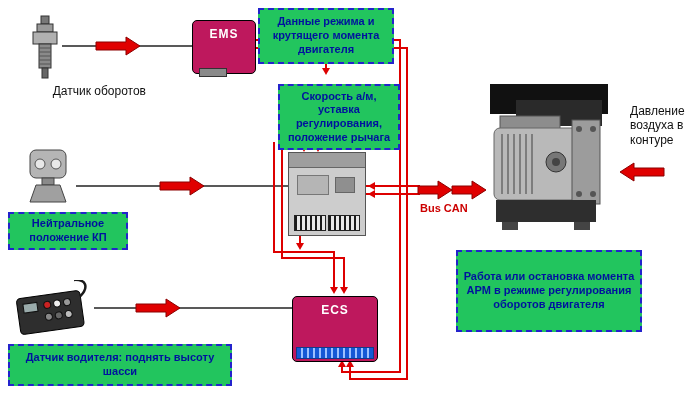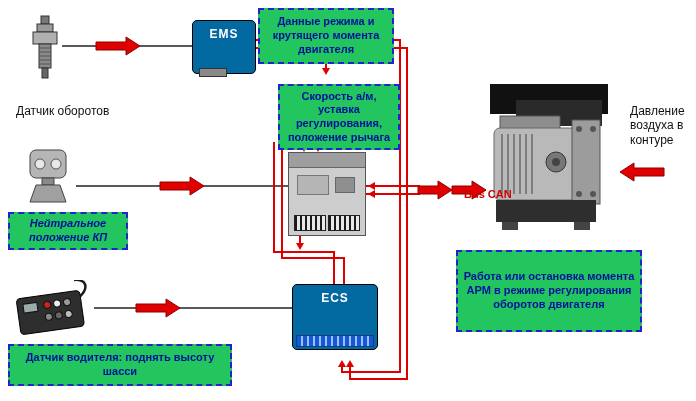--- a/index.html
+++ b/index.html
@@ -9,21 +9,21 @@
   }
   .abs{position:absolute;}
   .callout{
     position:absolute;border:2px dashed #2323cc;background:#22c55e;
     color:#00129e;font-size:11px;font-weight:bold;line-height:1.25;
     display:flex;align-items:center;justify-content:center;text-align:center;
     padding:3px;box-sizing:border-box;
   }
   .caption{position:absolute;color:#111111;font-size:12px;line-height:1.2;}
   .blackbox{
-    position:absolute;background:#0369a1;border:1px solid #000;border-radius:5px;
+    position:absolute;background:#be185d;border:1px solid #000;border-radius:5px;
     color:#ffffff;font-weight:bold;font-size:12px;
     display:flex;align-items:flex-start;justify-content:center;
   }
   .blackbox .unit-label{margin-top:6px;letter-spacing:1px;}
   .ecs-connector{
     position:absolute;left:3px;right:3px;bottom:2px;height:10px;border:1px solid #123a8a;
     background:repeating-linear-gradient(90deg,#1558d6 0 4px,#9cc0ff 4px 6px);
   }
   .ems-connector{
     position:absolute;left:6px;bottom:-4px;width:26px;height:7px;background:#8a8a8a;border:1px solid #333;
@@ -94,21 +94,21 @@
   </svg>
 
   <svg class="abs" style="left:28px;top:14px;" width="34" height="68" viewBox="0 0 34 68">
     <rect x="13" y="2" width="8" height="8" fill="#777" stroke="#333"></rect>
     <rect x="9" y="10" width="16" height="8" fill="#999" stroke="#333"></rect>
     <rect x="5" y="18" width="24" height="12" fill="#b0b0b0" stroke="#333"></rect>
     <rect x="11" y="30" width="12" height="24" fill="#8a8a8a" stroke="#333"></rect>
     <path d="M11,34 h12 M11,38 h12 M11,42 h12 M11,46 h12 M11,50 h12" stroke="#555" stroke-width="1"></path>
     <rect x="14" y="54" width="6" height="10" fill="#666" stroke="#333"></rect>
   </svg>
-  <div class="caption" style="left:16px;top:104px;width:130px;">Датчик оборотов</div>
+  <div class="caption" style="left:16px;top:84px;width:130px;text-align:right;">Датчик оборотов</div>
 
   <div class="blackbox" style="left:192px;top:20px;width:62px;height:52px;">
     <span class="unit-label">EMS</span>
     <span class="ems-connector"></span>
   </div>
 
   <div class="callout" style="left:258px;top:8px;width:136px;height:56px;">Данные режима и крутящего момента двигателя</div>
 
   <div class="callout" style="left:278px;top:84px;width:122px;height:66px;">Скорость а/м, уставка регулирования, положение рычага</div>
 
@@ -120,38 +120,38 @@
     <div class="ecu-comb" style="right:5px;width:30px;"></div>
   </div>
 
   <svg class="abs" style="left:22px;top:146px;" width="52" height="60" viewBox="0 0 52 60">
     <rect x="8" y="4" width="36" height="28" rx="6" fill="#b5b5b5" stroke="#444"></rect>
     <circle cx="18" cy="18" r="5" fill="#e8e8e8" stroke="#555"></circle>
     <circle cx="34" cy="18" r="5" fill="#e8e8e8" stroke="#555"></circle>
     <rect x="20" y="32" width="12" height="7" fill="#8a8a8a" stroke="#444"></rect>
     <polygon points="14,39 38,39 44,56 8,56" fill="#a0a0a0" stroke="#444"></polygon>
   </svg>
-  <div class="callout" style="left:8px;top:212px;width:120px;height:38px;font-style:italic;">Нейтральное положение КП</div>
+  <div class="callout" style="left:8px;top:212px;width:120px;height:38px;">Нейтральное положение КП</div>
 
   <svg class="abs" style="left:14px;top:280px;" width="82" height="58" viewBox="0 0 82 58">
     <g transform="rotate(-8 40 30)">
       <rect x="4" y="14" width="64" height="36" rx="4" fill="#2e2e2e" stroke="#000"></rect>
       <rect x="10" y="20" width="14" height="9" fill="#9aabab" stroke="#111"></rect>
       <circle cx="34" cy="24" r="3.5" fill="#cc2222" stroke="#111"></circle>
       <circle cx="44" cy="24" r="3.5" fill="#eeeeee" stroke="#111"></circle>
       <circle cx="54" cy="24" r="3.5" fill="#999999" stroke="#111"></circle>
       <circle cx="34" cy="36" r="3.5" fill="#888888" stroke="#111"></circle>
       <circle cx="44" cy="36" r="3.5" fill="#666666" stroke="#111"></circle>
       <circle cx="54" cy="36" r="3.5" fill="#bbbbbb" stroke="#111"></circle>
       <path d="M68,20 C78,12 76,4 64,3" fill="none" stroke="#1a1a1a" stroke-width="2.5"></path>
     </g>
   </svg>
   <div class="callout" style="left:8px;top:344px;width:224px;height:42px;">Датчик водителя: поднять высоту шасси</div>
 
-  <div class="blackbox" style="left:292px;top:284px;width:84px;height:64px;text-align:right;">
+  <div class="blackbox" style="left:292px;top:296px;width:84px;height:64px;text-align:right;">
     <span class="unit-label">ECS</span>
     <span class="ecs-connector"></span>
   </div>
 
   <svg class="abs" style="left:486px;top:84px;" width="126" height="152" viewBox="0 0 126 152">
     <rect x="4" y="0" width="118" height="30" fill="#111"></rect>
     <rect x="30" y="16" width="86" height="26" fill="#2a2a2a"></rect>
     <rect x="14" y="32" width="60" height="16" fill="#8d8d8d" stroke="#555"></rect>
     <rect x="8" y="44" width="104" height="72" rx="6" fill="#b9b9b9" stroke="#666"></rect>
     <path d="M16,50 V110 M22,50 V110 M28,50 V110 M34,50 V110 M40,50 V110 M46,50 V110" stroke="#7d7d7d" stroke-width="2"></path>
@@ -160,19 +160,19 @@
     <circle cx="107" cy="45" r="3" fill="#555"></circle>
     <circle cx="93" cy="110" r="3" fill="#555"></circle>
     <circle cx="107" cy="110" r="3" fill="#555"></circle>
     <circle cx="70" cy="78" r="10" fill="#777" stroke="#333"></circle>
     <circle cx="70" cy="78" r="4" fill="#444"></circle>
     <rect x="10" y="116" width="100" height="22" fill="#2e2e2e"></rect>
     <rect x="16" y="138" width="16" height="8" fill="#444"></rect>
     <rect x="88" y="138" width="16" height="8" fill="#444"></rect>
   </svg>
 
-  <div class="bus-label" style="left:420px;top:188px;margin-left:44px;">Bus CAN</div>
+  <div class="bus-label" style="left:420px;top:202px;">Bus CAN</div>
 
   <div class="caption" style="left:618px;top:104px;width:78px;margin-left:12px;">Давление воздуха в контуре</div>
 
   <div class="callout" style="left:456px;top:250px;width:186px;height:82px;">Работа или остановка момента АРМ в режиме регулирования оборотов двигателя</div>
 
 </div>
 
 </body></html>

